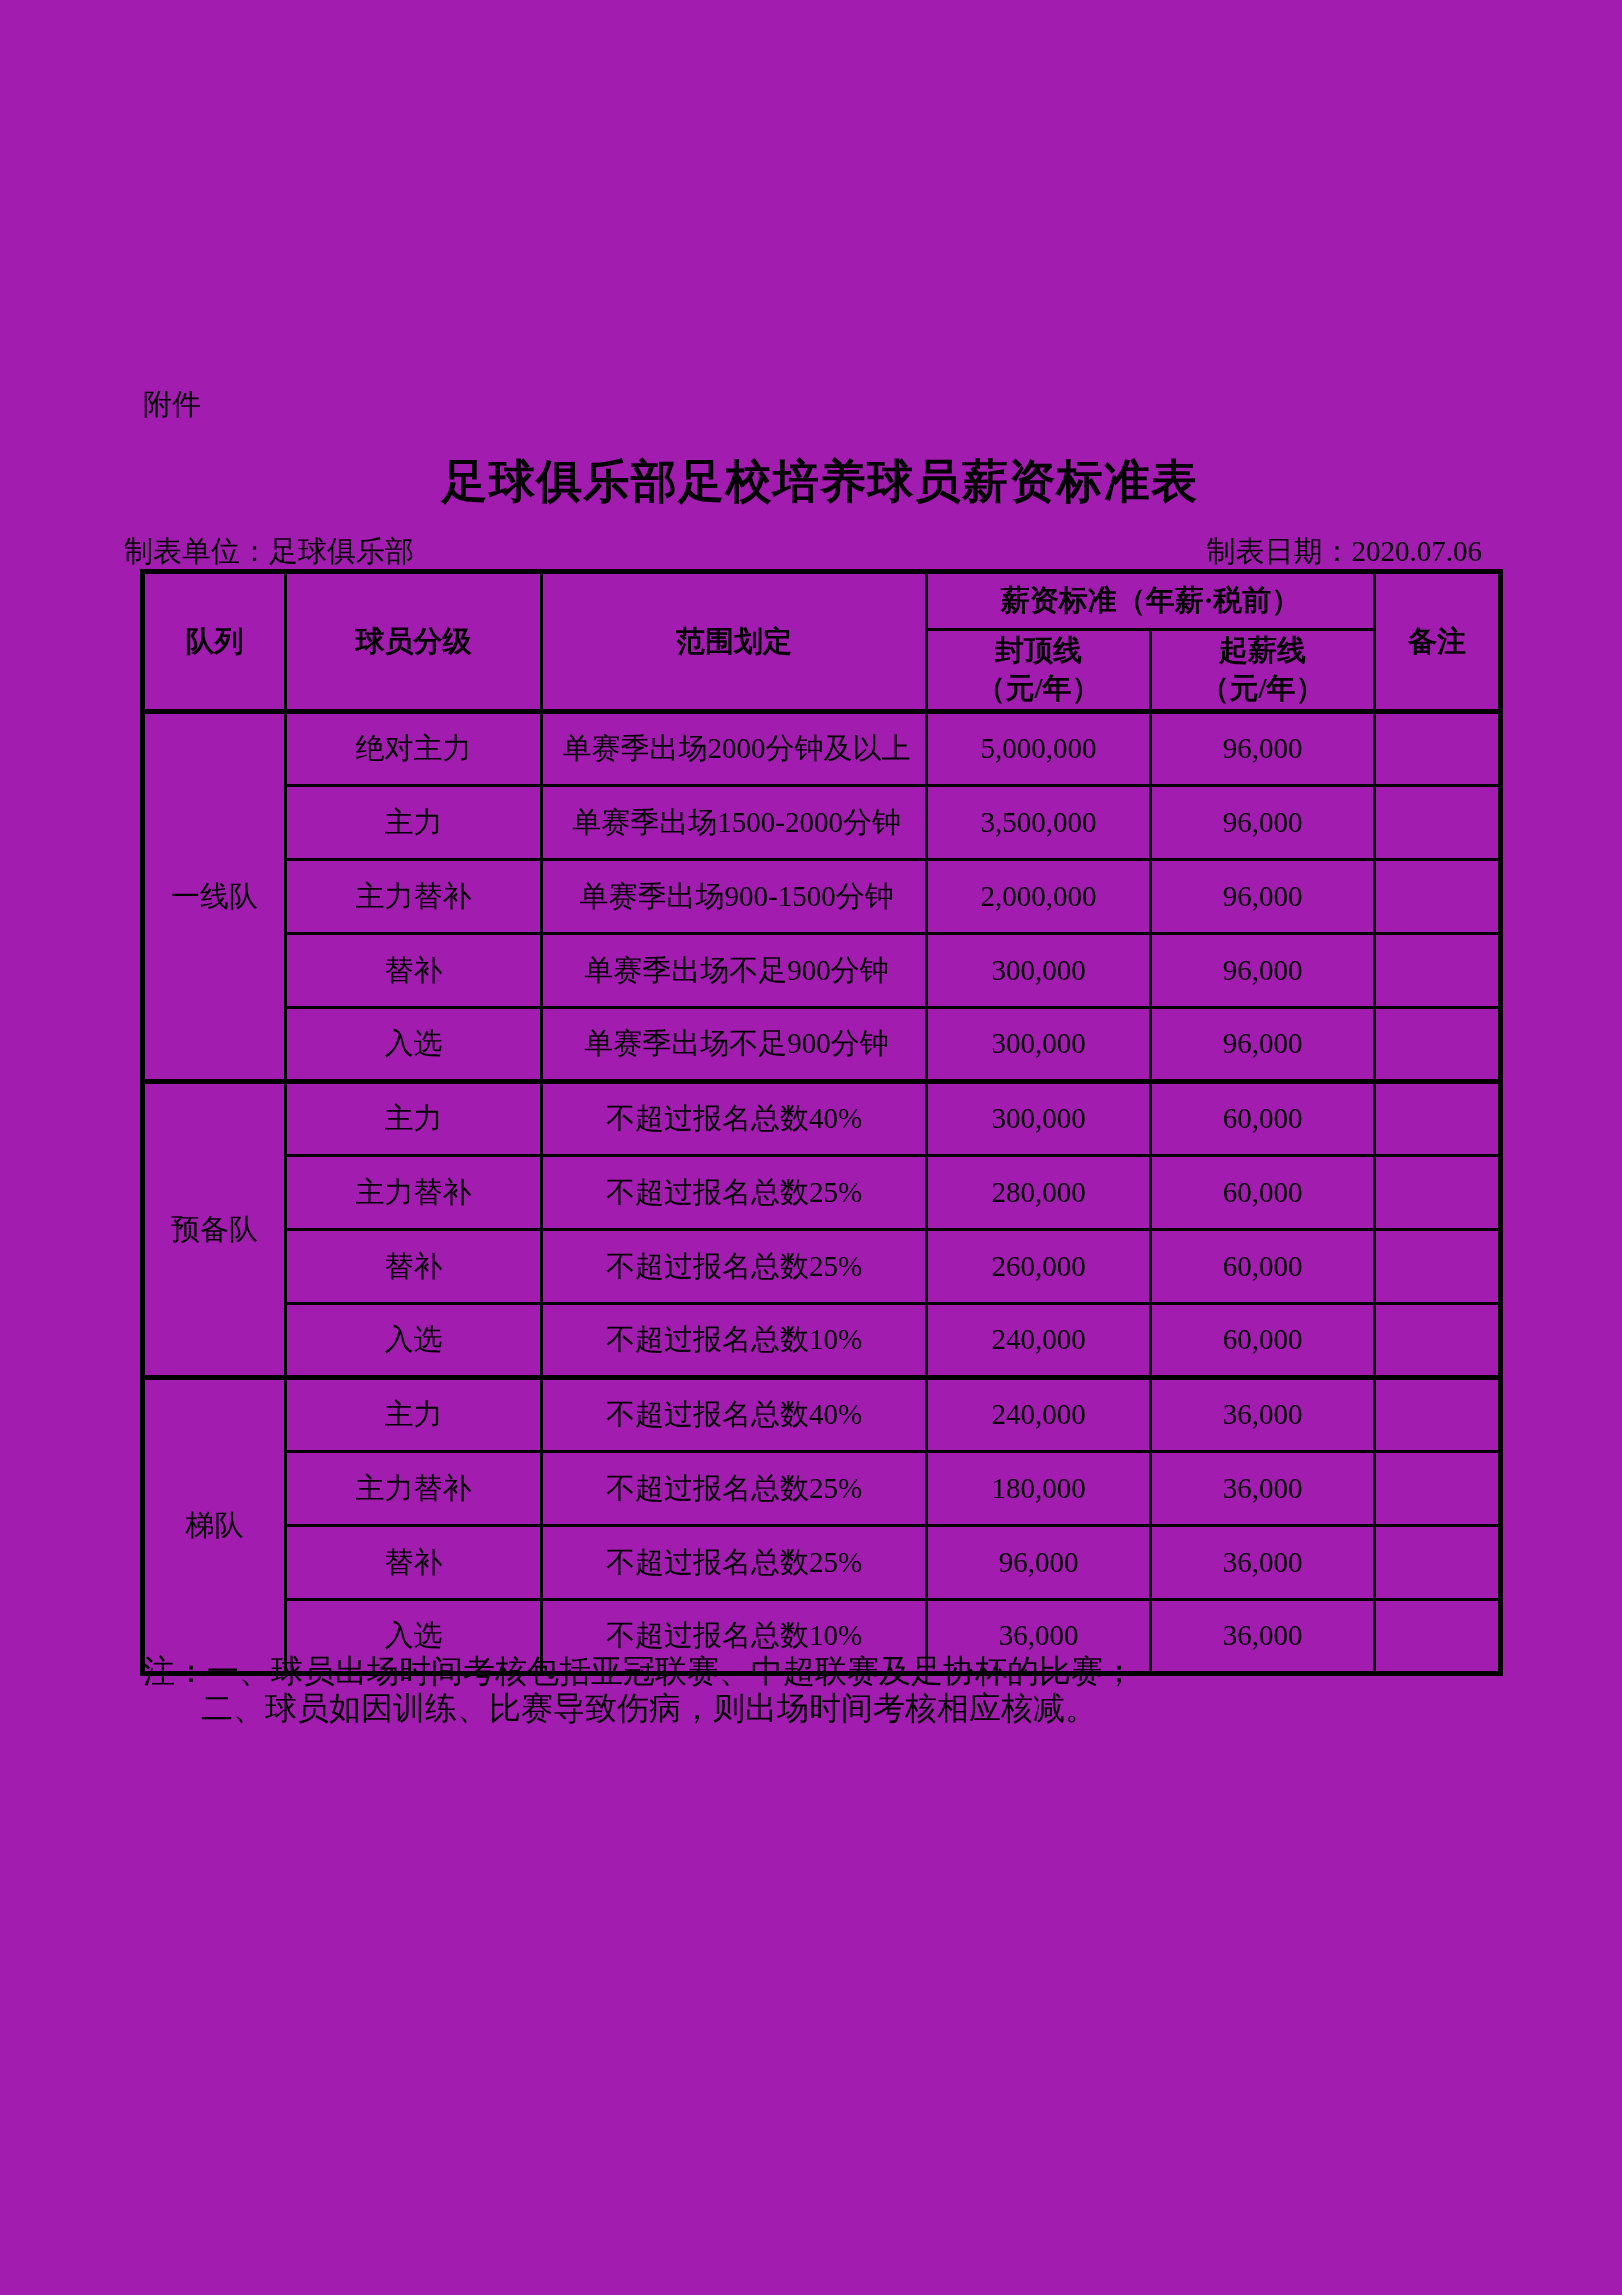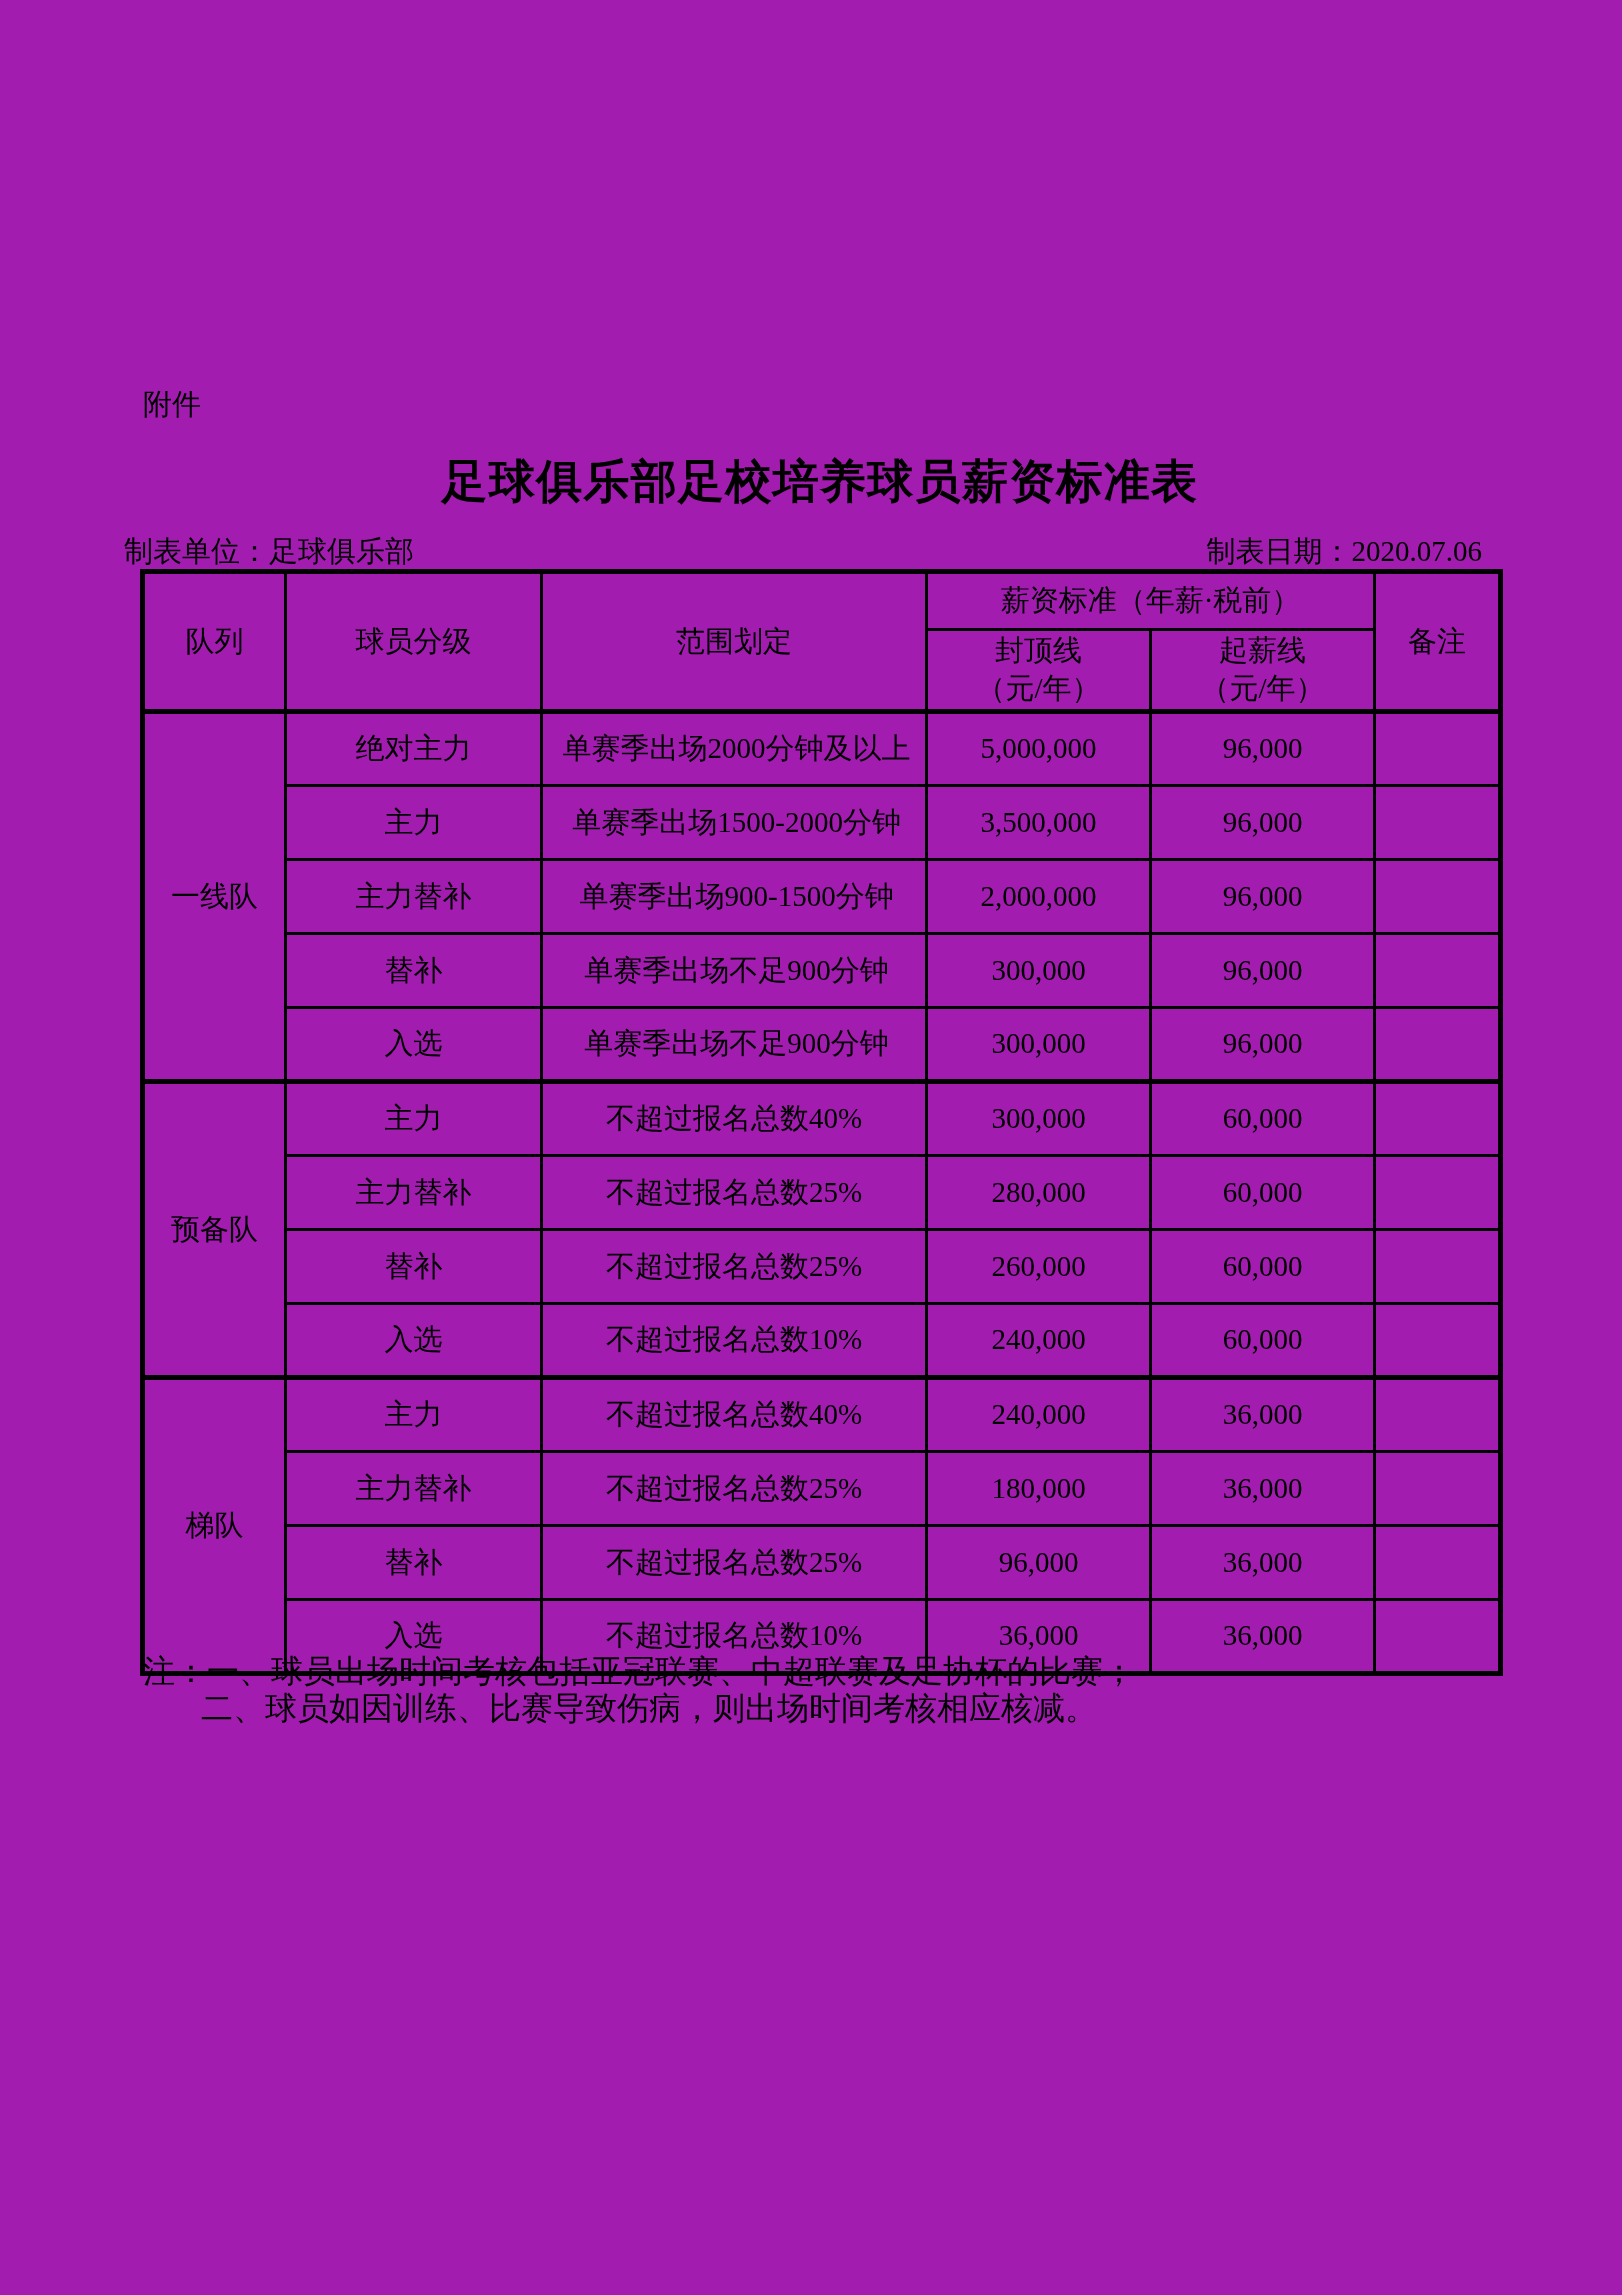--- a/index.html
+++ b/index.html
@@ -39,21 +39,21 @@
   }
   .salary-table th, .salary-table td {
     border:3.3px solid #000;
     text-align:center;
     vertical-align:middle;
     padding:0;
     font-size:29px;
     line-height:1.3;
     overflow:hidden;
   }
-  .salary-table thead th { font-weight:normal; }
+  .salary-table thead th { font-weight:bold; }
   .salary-table tr.head-top { height:58px; }
   .salary-table tr.head-sub { height:82px; }
   .salary-table tbody tr { height:74px; }
   
   .salary-table tbody tr:first-child td { border-top-width:5.2px; }
   
   .salary-table tbody tr.group-start td { border-top-width:5.2px; }
   .salary-table td.align-left { text-align:center; padding-left:5.2px; }
   .two-line span { display:block; }
 

